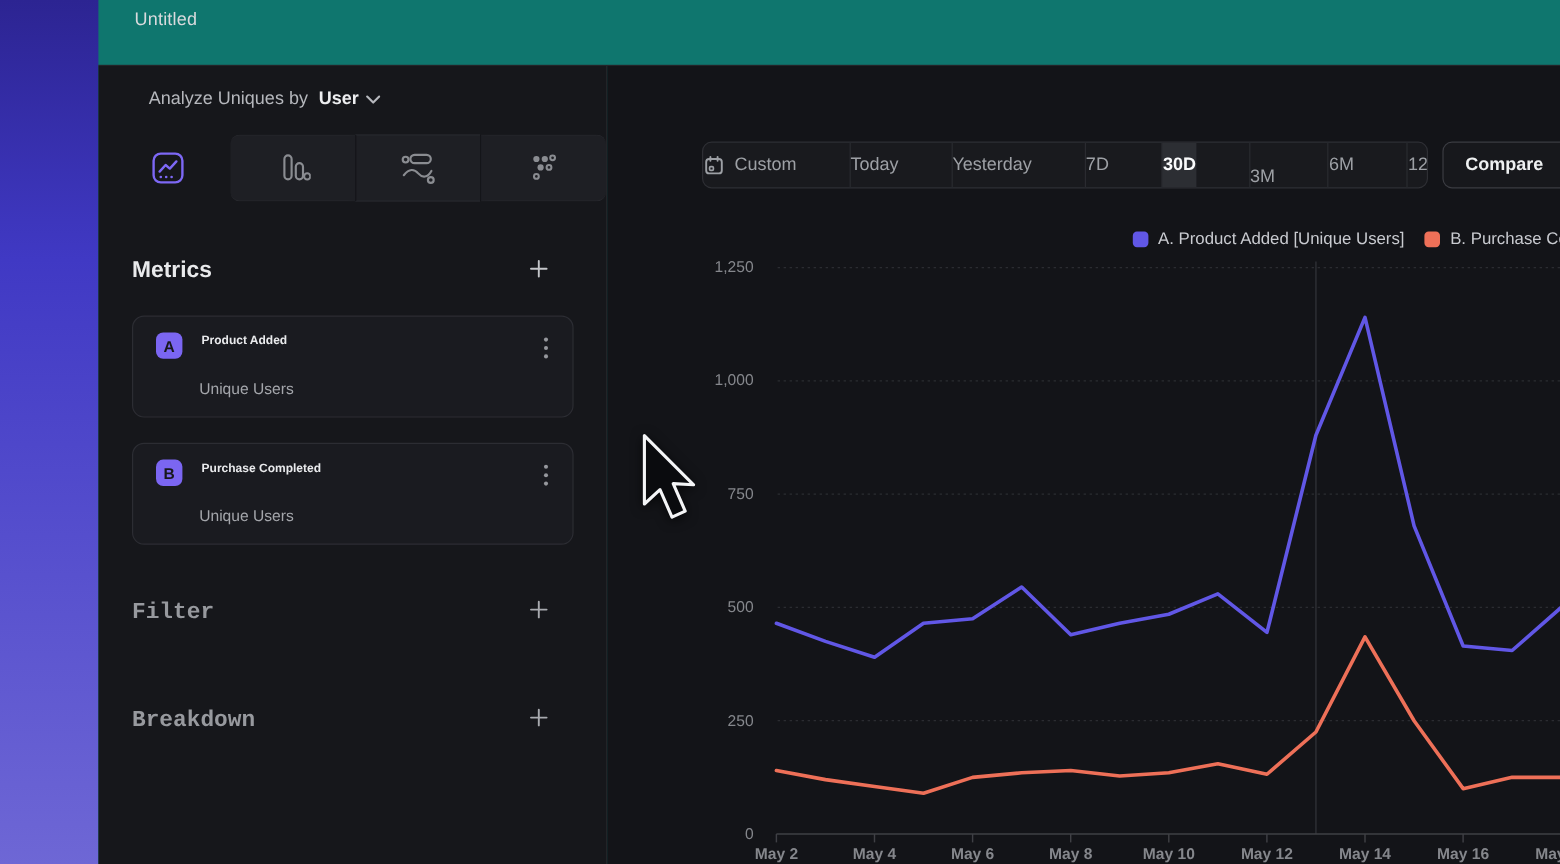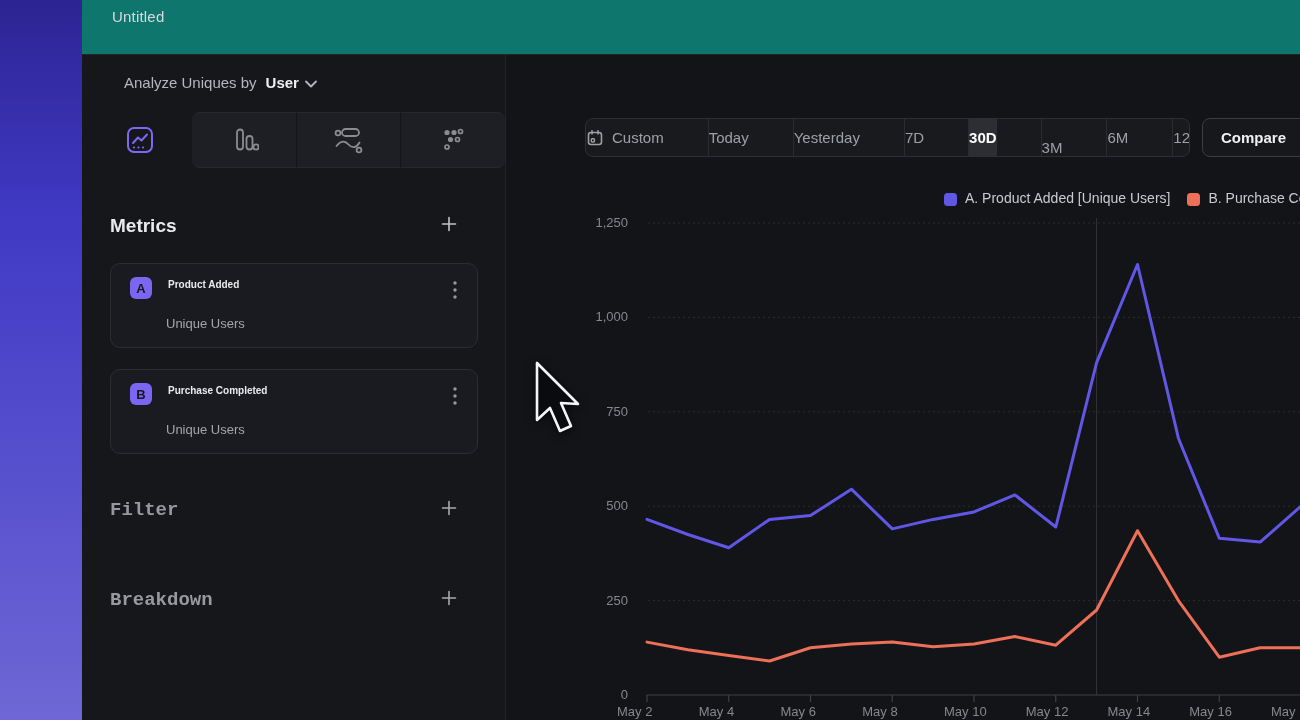--- a/index.html
+++ b/index.html
@@ -60,21 +60,21 @@
                  border:1px solid #3b3c42; border-radius:8px; display:flex; align-items:center;
                  padding-left:18px; font-size:15px; font-weight:700; color:#eef0f1; cursor:pointer;
                  background:#17181c; }
 
   #legend { position:absolute; left:438px; top:135px; display:flex; gap:17px; white-space:nowrap; }
   .legend-item { display:flex; align-items:flex-end; gap:8px; cursor:pointer; }
   .legend-swatch { width:13px; height:13px; border-radius:3.5px; }
   .legend-label { font-size:14px; color:#c9cbd0; }
 
   .y-label { position:absolute; width:60px; text-align:right; font-size:13px; color:#85878c; height:16px; line-height:16px; }
-  .x-label { position:absolute; width:60px; text-align:left; font-size:13px; color:#85878c; height:15px; line-height:15px; top:649px; }
+  .x-label { position:absolute; width:60px; text-align:center; font-size:13px; color:#85878c; height:15px; line-height:15px; top:649px;font-weight:bold; }
 
   #chart-svg { position:absolute; left:79px; top:155px; }
 
   #cursor { position:absolute; left:530px; top:358px; filter:drop-shadow(0 2px 5px rgba(0,0,0,.65)); }
 </style>
 </head>
 <body>
 
 <div id="stage">
   <div id="left-strip"></div>

